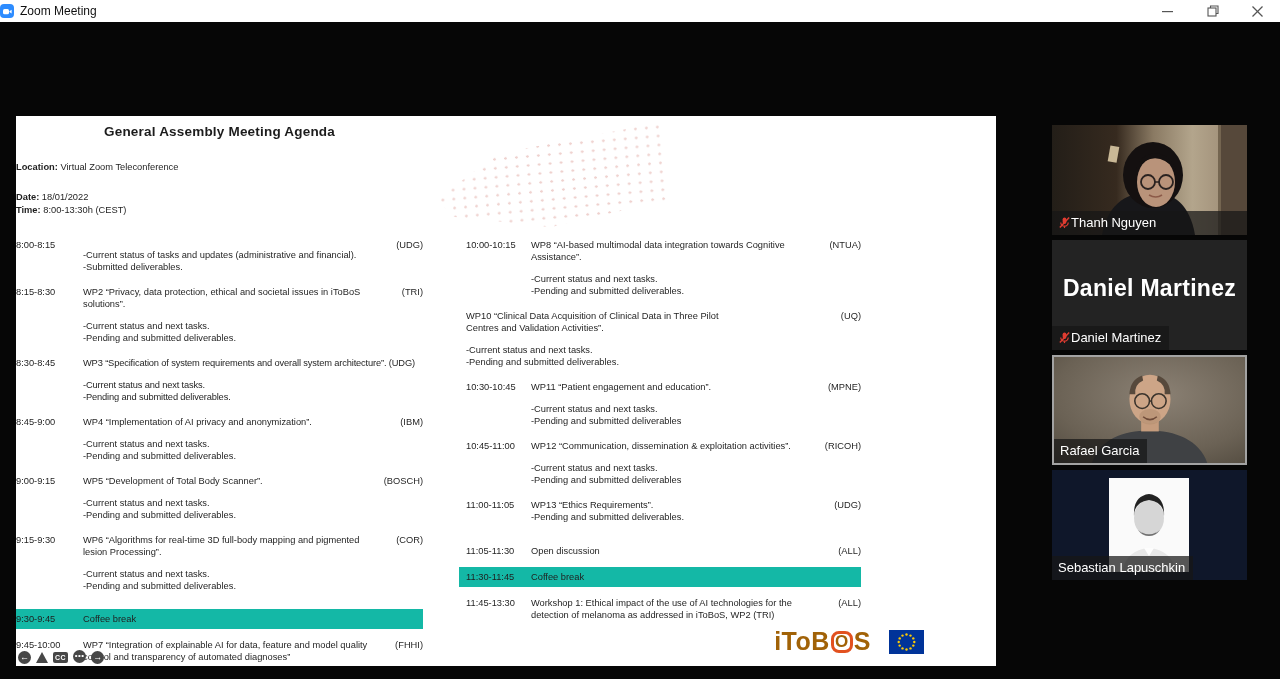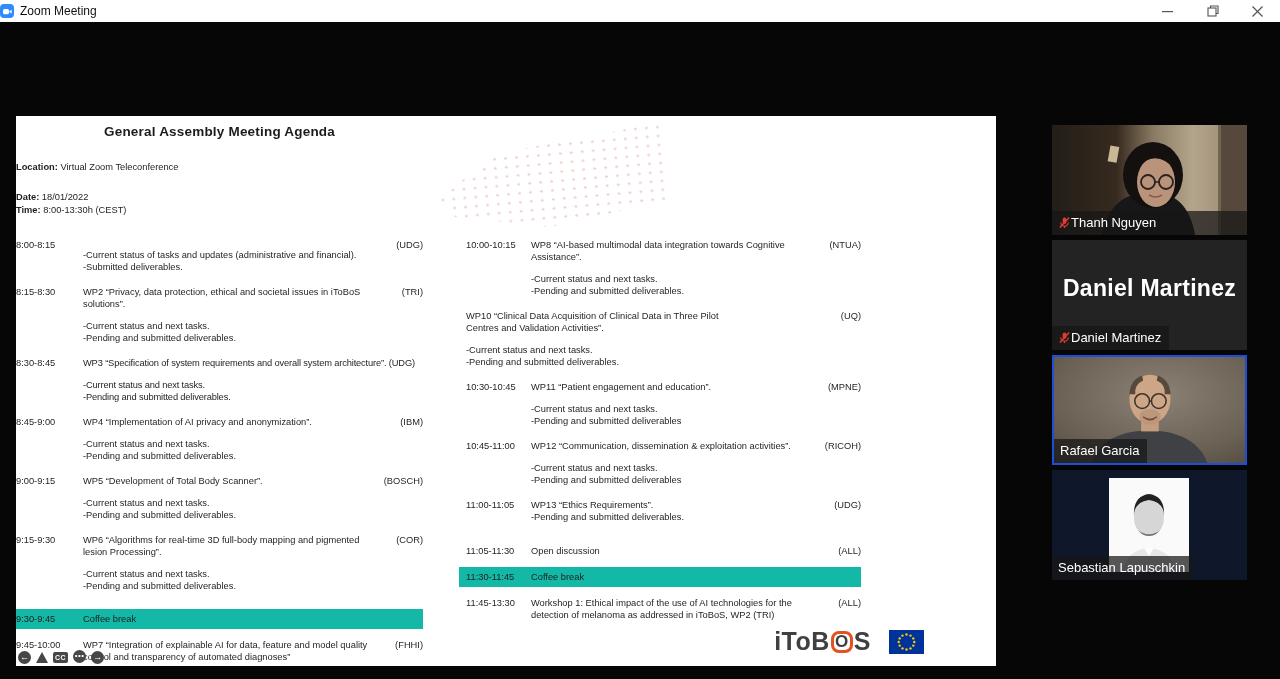--- a/index.html
+++ b/index.html
@@ -51,28 +51,28 @@
   .vt-circle { width:13px; height:13px; border-radius:50%; background:#474747; display:flex;
                align-items:center; justify-content:center; color:#fff; font-size:9px; line-height:1; }
   .vt-pointer { width:0; height:0; border-left:6px solid transparent; border-right:6px solid transparent;
                 border-bottom:11px solid #474747; }
   .vt-cc { background:#474747; color:#fff; font-size:7px; font-weight:bold; padding:2px 2px;
            border-radius:2px; letter-spacing:.5px; }
   .vt-dots { letter-spacing:.5px; font-size:8px; margin-top:-3px; }
 
   
   .logo-area { position:absolute; right:72px; bottom:10px; display:flex; align-items:center; gap:18px; }
-  .itobos { color:#404040; font-weight:bold; font-size:25px; letter-spacing:.5px; display:flex; align-items:center; }
+  .itobos { color:#a16207; font-weight:bold; font-size:25px; letter-spacing:.5px; display:flex; align-items:center; }
   .itobos .boxed-o { display:inline-flex; align-items:center; justify-content:center;
       border:3px solid #e2511f; border-radius:8px; width:22px; height:22px; font-size:17px; margin:0 1px; }
 
   
   .sidebar { position:absolute; left:1052px; top:103px; width:195px; }
   .tile { position:relative; width:195px; height:110px; background:#222; margin-bottom:5px; overflow:hidden; }
-  .tile.active { border:2px solid #1d4ed8;padding-left:8px; }
+  .tile.active { border:2px solid #a3a3a3;padding-left:8px; }
   .tile svg.scene { position:absolute; inset:0; }
   .name-bar { position:absolute; left:0; bottom:0; display:flex; align-items:center; 
               background:rgba(22,22,22,0.72); color:#fff; font-size:13px; padding:4px 8px 5px 6px; white-space:nowrap; }
   .name-bar.full { right:0; }
   .center-name { position:absolute; inset:0; display:flex; align-items:center; justify-content:center;
                  color:#fff; font-weight:bold; font-size:23px; padding-bottom:14px; letter-spacing:.3px; }
   .mic-muted { width:13px; height:13px; flex:none; }
 </style>
 </head>
 <body>

